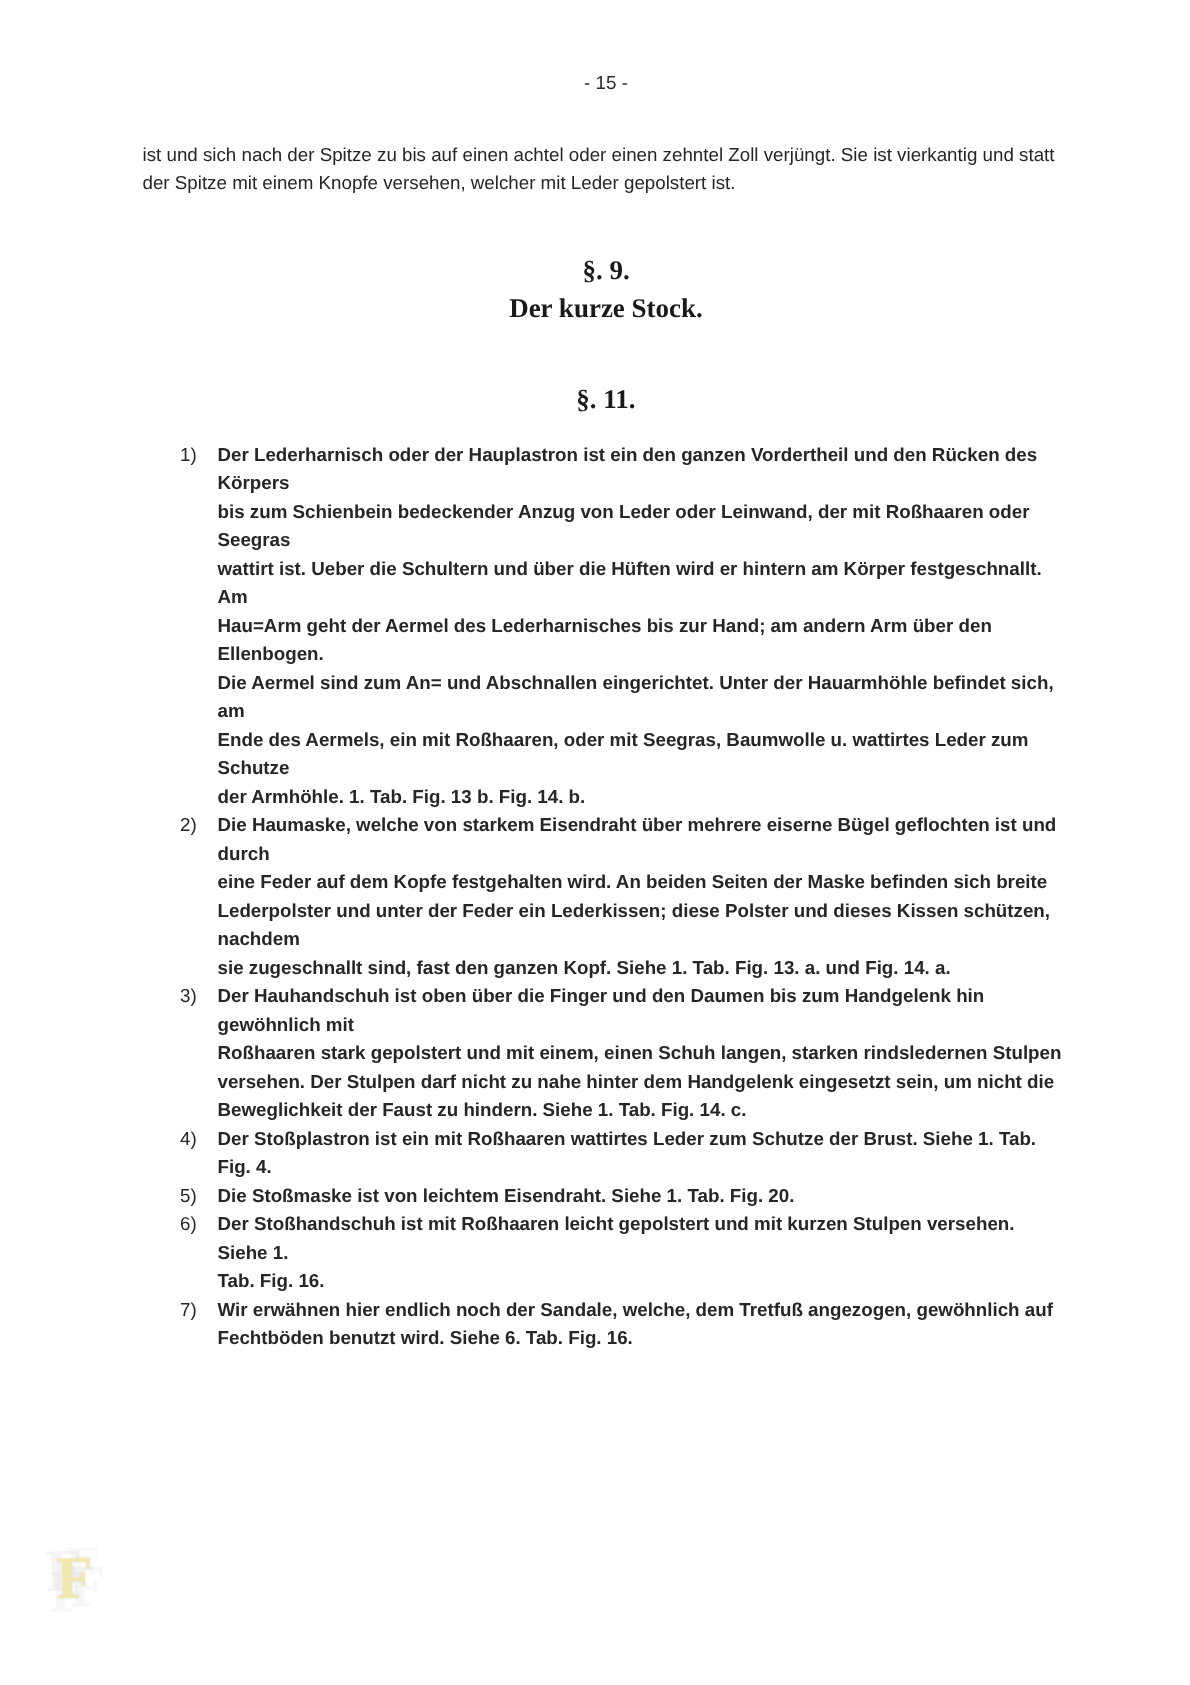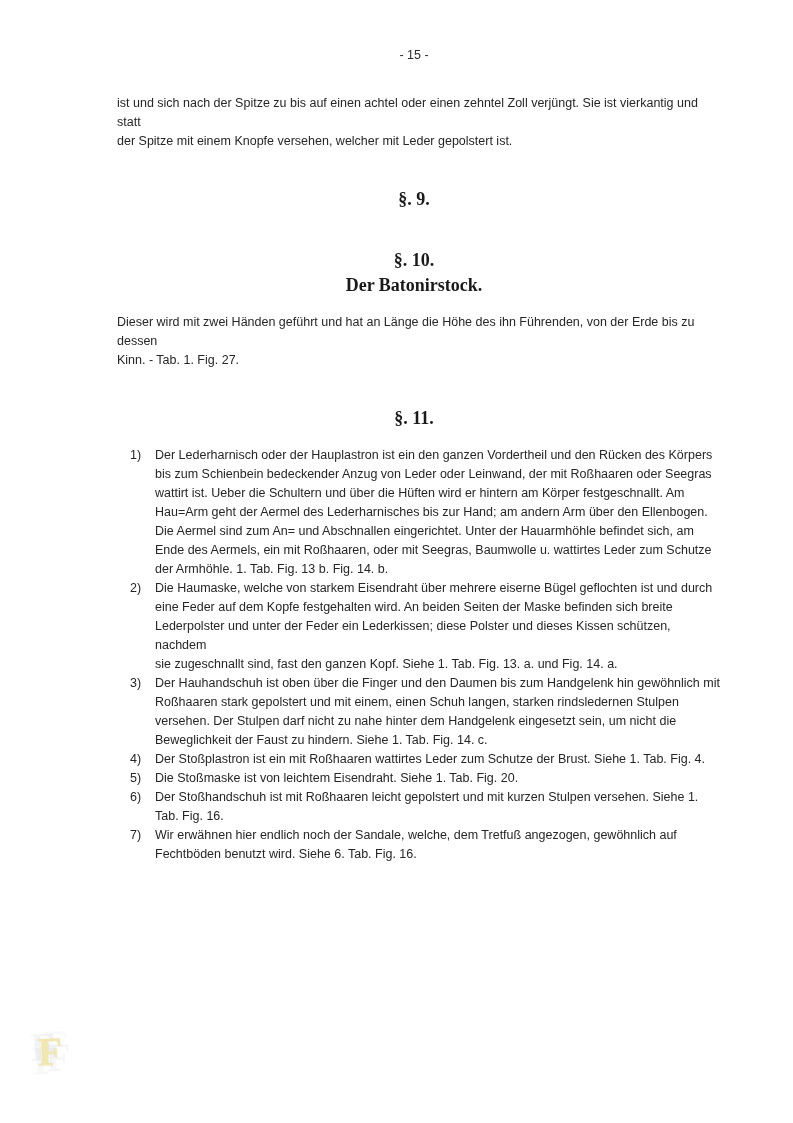--- a/index.html
+++ b/index.html
@@ -10,37 +10,37 @@
     width: 793px;
     height: 1123px;
     background: #ffffff;
     overflow: hidden;
     font-family: "Liberation Sans", "DejaVu Sans", sans-serif;
     color: #262626;
   }
 
   .content {
     position: absolute;
-    left: 105px;
+    left: 95px;
     top: 46px;
     width: 618px;
   }
 
   .page-number {
     text-align: center;
     font-size: 12.5px;
     line-height: 19px;
     margin: 0 0 29px 0;
     color: #2b2b2b;
   }
 
   .para {
     font-size: 12.5px;
     line-height: 19px;
-    margin: 12px;
+    margin: 0;
     white-space: pre-line;
   }
 
   .section { margin-top: 36px; }
 
   .sec-head {
     margin: 0 0 15px 0;
     text-align: center;
     font-family: "Liberation Serif", "DejaVu Serif", serif;
     font-weight: bold;
@@ -61,20 +61,21 @@
     font-size: 12.5px;
     line-height: 19px;
   }
   .li-marker {
     flex: 0 0 25px;
     margin-left: 25px;
   }
   .li-text {
     flex: 1;
     white-space: pre-line;
+    font-weight: bold;
   }
 
   .watermark {
     position: absolute;
     left: 30px;
     top: 1030px;
     width: 40px;
     height: 48px;
     font-family: "Liberation Serif", "DejaVu Serif", serif;
     font-weight: bold;
@@ -101,31 +102,24 @@
   <div class="content">
 
     <div class="page-number">- 15 -</div>
 
     <p class="para">ist und sich nach der Spitze zu bis auf einen achtel oder einen zehntel Zoll verjüngt. Sie ist vierkantig und statt
 der Spitze mit einem Knopfe versehen, welcher mit Leder gepolstert ist.</p>
 
     <section class="section">
       <h2 class="sec-head">
         <span class="sec-num">§. 9.</span>
+        <span class="sec-title">Der kurze Stock.</span>
       </h2>
     </section>
 
-    <section class="section">
-      <h2 class="sec-head">
-        <span class="sec-num">§. 10.</span>
-        <span class="sec-title">Der Batonirstock.</span>
-      </h2>
-      <p class="para">Dieser wird mit zwei Händen geführt und hat an Länge die Höhe des ihn Führenden, von der Erde bis zu dessen
-Kinn. - Tab. 1. Fig. 27.</p>
-    </section>
 
     <section class="section">
       <h2 class="sec-head">
         <span class="sec-num">§. 11.</span>
       </h2>
 
       <ol class="list">
         <li>
           <span class="li-marker">1)</span>
           <span class="li-text">Der Lederharnisch oder der Hauplastron ist ein den ganzen Vordertheil und den Rücken des Körpers

